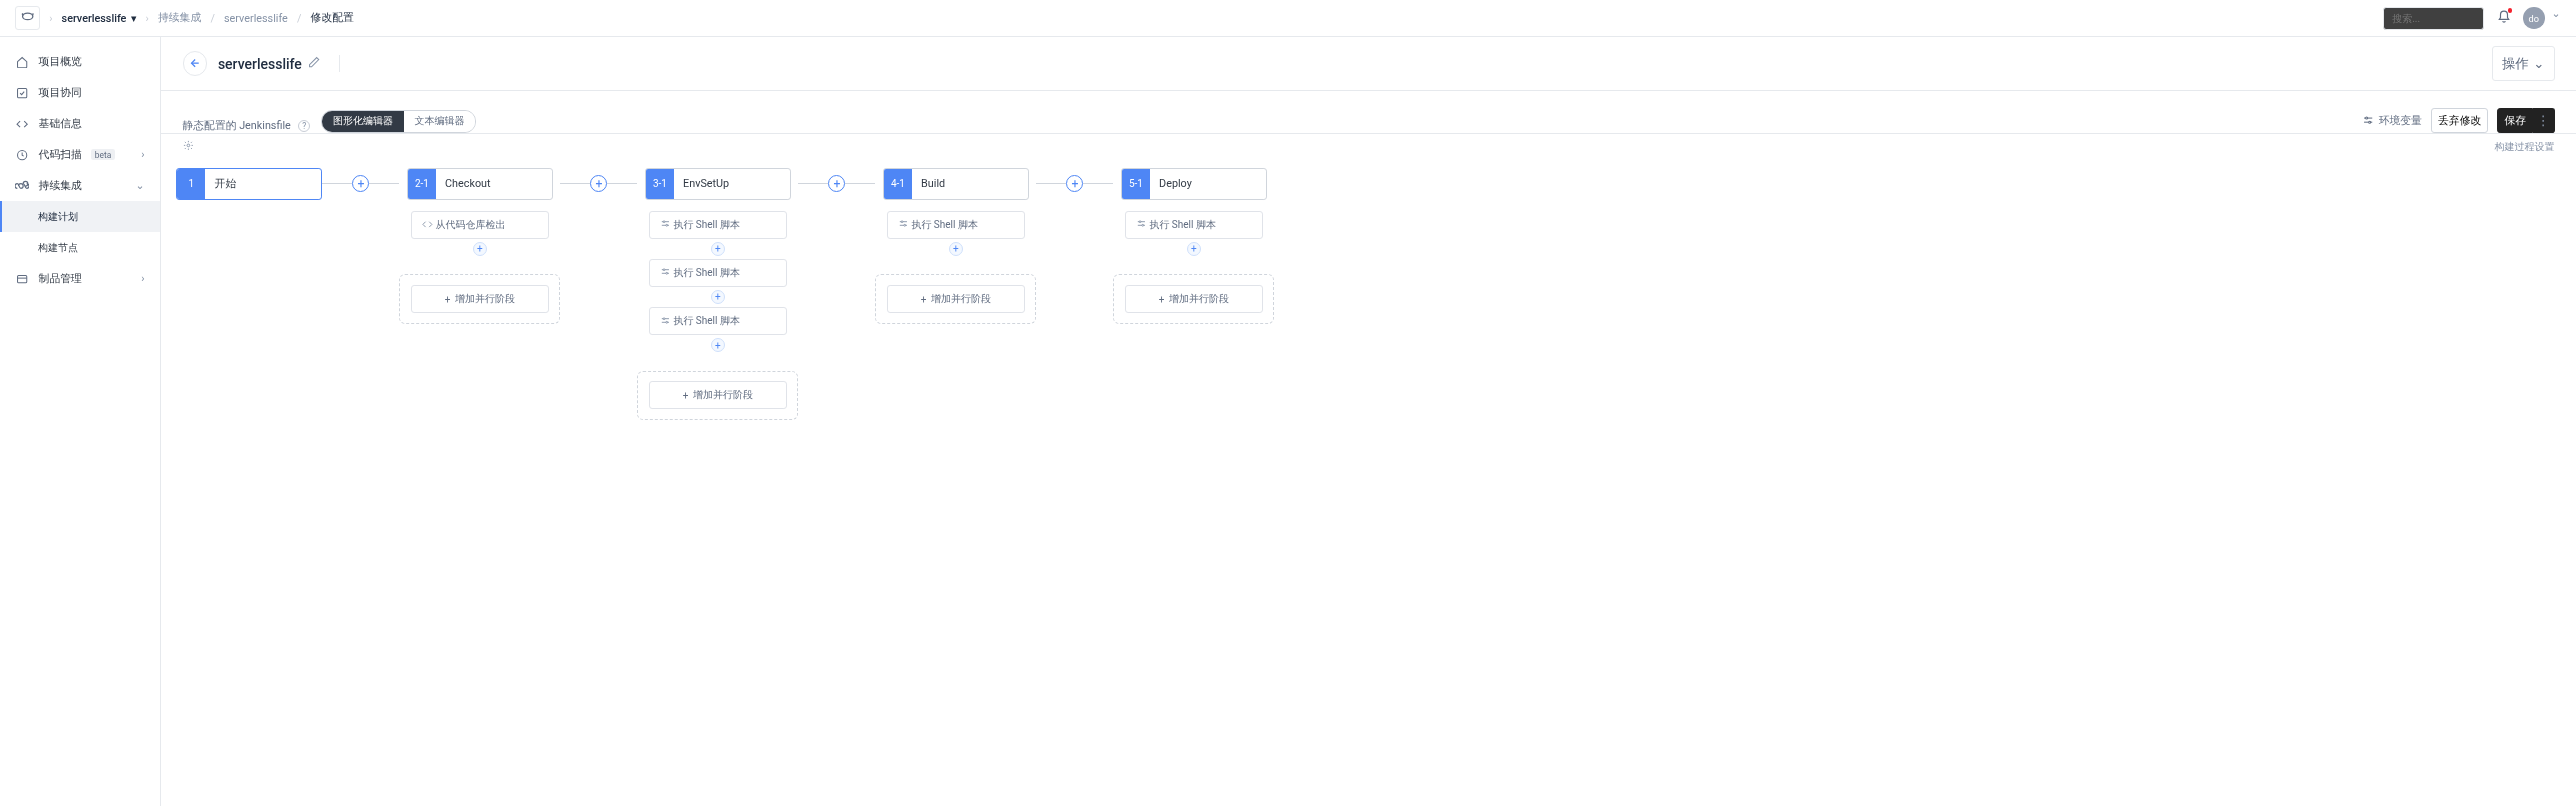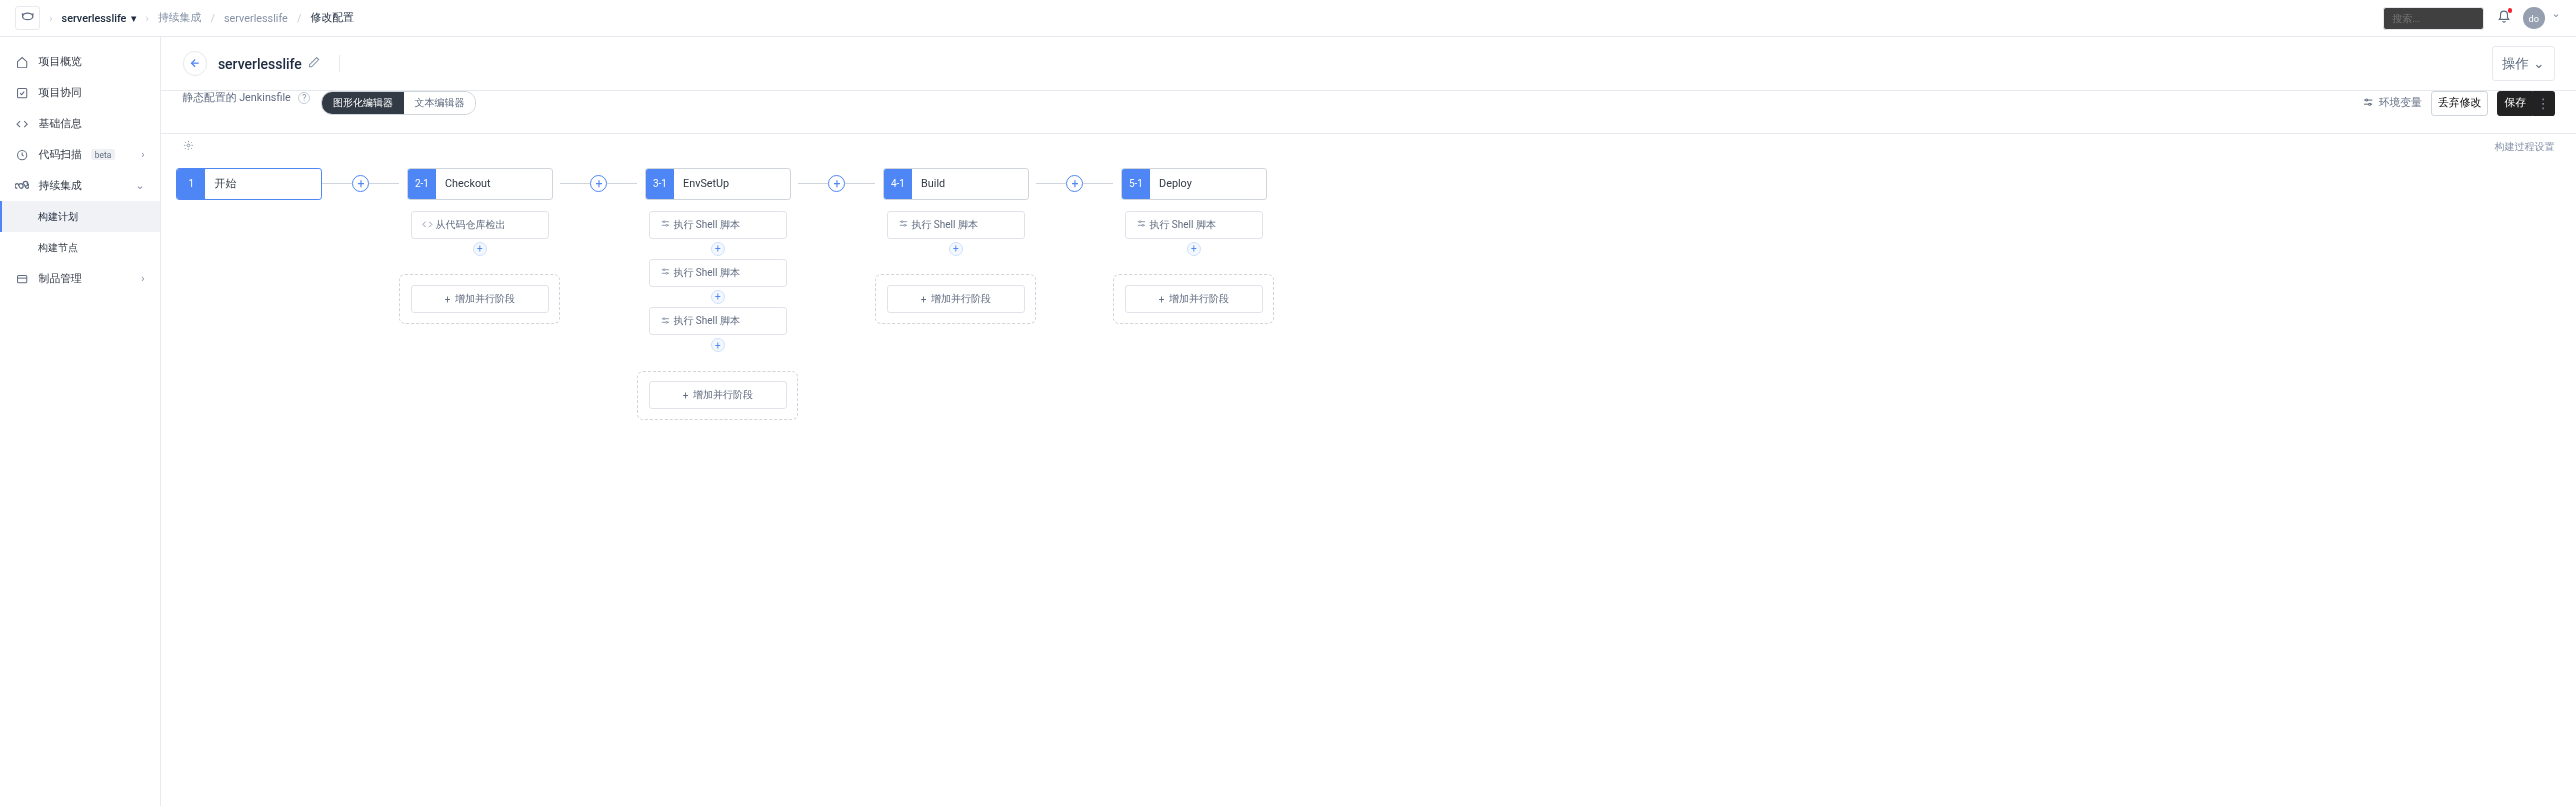--- a/index.html
+++ b/index.html
@@ -28,21 +28,21 @@
 .page-head{height:54px;border-bottom:0.8px solid #e6e9ed;display:flex;align-items:center;padding:0 21.5px}
 .back-btn{width:24.6px;height:24.6px;border:0.8px solid #e6e9ed;border-radius:50%;display:flex;align-items:center;justify-content:center;color:#4e86f5;margin-right:10.8px}
 .page-title{font-size:14px;font-weight:500;margin-right:6.1px}
 .edit-ico{color:#8592a6}
 .divider{width:0.8px;height:17px;background:#e6e9ed;margin:0 18.4px}
 .tabs{display:flex;gap:24.6px;height:100%;align-items:center}
 .tab{color:#606c80;height:100%;display:flex;align-items:center;border-bottom:1.5px solid transparent;cursor:pointer}
 .tab.active{color:#4e86f5;border-bottom-color:#4e86f5;font-weight:500}
 .head-actions{margin-left:auto}
 .btn-outline{border:0.8px solid #e6e9ed;border-radius:3.1px;height:35px;padding:0 9.2px;background:#fff;display:flex;align-items:center;gap:4.6px;cursor:pointer;color:#606c80}
-.toolbar{height:43px;display:flex;align-items:flex-start;padding:0 21.5px;gap:10.8px;border-bottom:0.8px solid #e6e9ed}
+.toolbar{height:43px;display:flex;align-items:flex-end;padding:0 21.5px;gap:10.8px;border-bottom:0.8px solid #e6e9ed}
 .tb-label{color:#606c80}
 .help-ico{color:#8592a6;border:0.8px solid #c8cdd6;border-radius:50%;width:12.3px;height:12.3px;display:inline-flex;align-items:center;justify-content:center;font-size:8.4px;margin-left:4.6px}
 .seg{display:flex;border:0.8px solid #d0d5dc;border-radius:11px;overflow:hidden}
 .seg button{border:none;height:21.5px;padding:0 10.8px;font-size:10px;cursor:pointer;background:#fff;color:#606c80}
 .seg button.active{background:#323a45;color:#fff}
 .tb-right{margin-left:auto;display:flex;align-items:center;gap:9.2px}
 .link-btn{display:flex;align-items:center;gap:4.6px;color:#606c80;cursor:pointer}
 .btn{height:24.6px;padding:0 6px;border-radius:3.1px;border:0.8px solid #d0d5dc;background:#fff;cursor:pointer;font-size:10.8px}
 .btn.dark{background:#222;color:#fff;border-color:#222}
 .btn-more{width:21.5px;height:24.6px;border:0.8px solid #d0d5dc;border-radius:3.1px;background:#fff;display:flex;align-items:center;justify-content:center;color:#8592a6;cursor:pointer}

